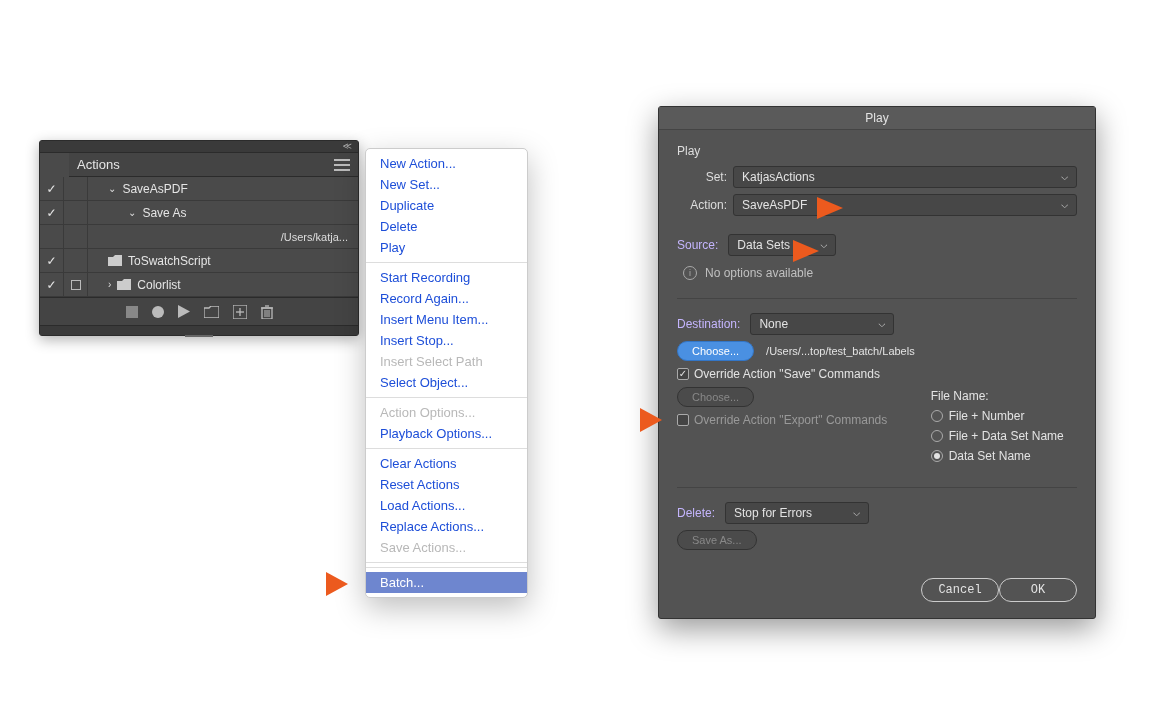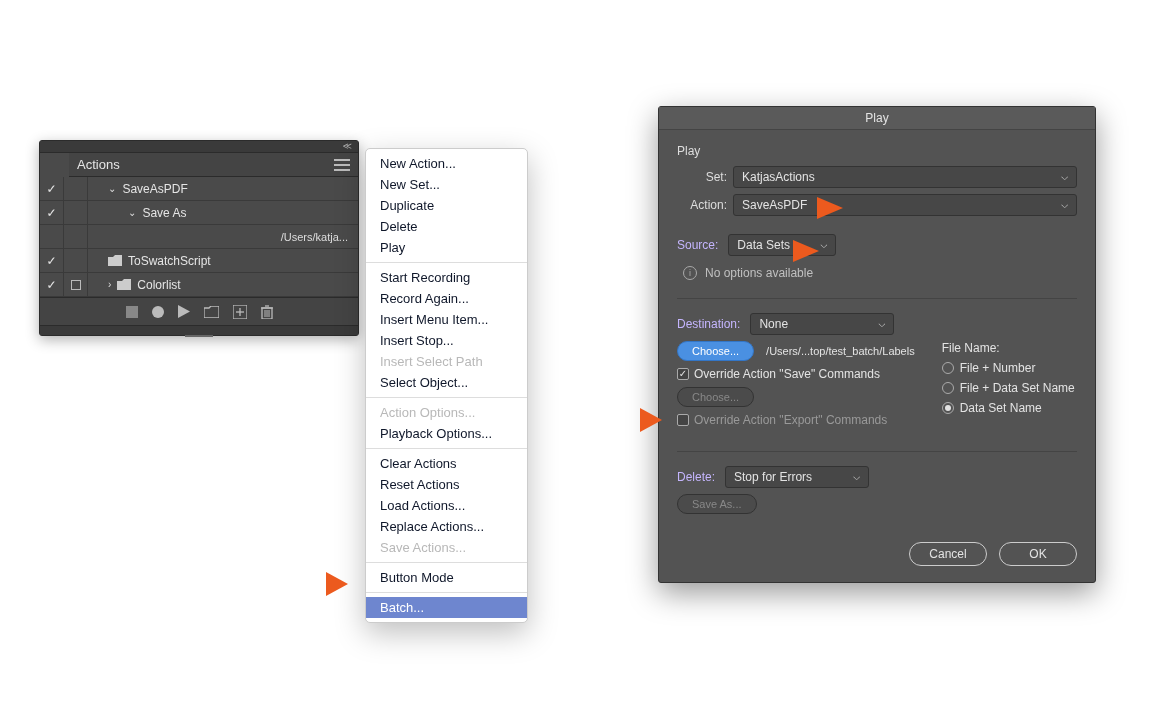--- a/index.html
+++ b/index.html
@@ -92,21 +92,21 @@
       left: 365px;
       top: 148px;
       width: 163px;
       background: #fff;
       border: 1px solid #ccc;
       border-radius: 5px;
       box-shadow: 0 10px 30px rgba(0,0,0,0.25);
       padding: 4px 0;
       font-size: 13px;
     }
-    .ctx-item { padding: 3px 14px; color:#0f172a; }
+    .ctx-item { padding: 3px 14px; color:#1d4ed8; }
     .ctx-item-hover { background:#6e86cf; color:#fff; }
     .ctx-disabled { color:#b8b8b8; }
     .ctx-sep { height:1px; background:#ddd; margin:4px 0; }
 
     
     .batch {
       position:absolute;
       left: 658px;
       top: 106px;
       width: 438px;
@@ -150,27 +150,27 @@
       padding: 0 14px; border-radius:10px; font-size:11px;
       border:1px solid #333;
     }
     .pill-accent { background:#4a90e2; color:#fff; border-color:#3376c7; }
     .pill-disabled { background:#4b4b4b; color:#888; }
     .path-txt { color:#e3e3e3; font-size:11px; margin-left:6px; }
     .chk { width:12px; height:12px; border:1px solid #aaa; border-radius:2px; display:inline-flex; align-items:center; justify-content:center; margin-right:5px; background:#444; flex-shrink:0; }
     .chk.checked::after { content:"✓"; font-size:10px; color:#e3e3e3; line-height:1; }
     .chkrow { display:flex; align-items:center; margin:6px 0; font-size:12px; color:#e3e3e3; }
     .chkrow.dim { color:#999; }
-    .dest-cols { display:flex; gap:27px; }
+    .dest-cols { display:flex; gap:16px; }
     .dest-left { flex:1; }
     .dest-right { width:160px; }
     .radio { width:12px; height:12px; border:1px solid #aaa; border-radius:50%; display:inline-flex; align-items:center; justify-content:center; margin-right:6px; flex-shrink:0; }
     .radio.selected::after { content:""; width:6px; height:6px; background:#e3e3e3; border-radius:50%; }
     .radiorow { display:flex; align-items:center; margin:6px 0; font-size:12px; color:#e3e3e3; }
-    .btn-row { display:flex; justify-content:flex-end; gap:12px; padding-top:10px; }
+    .btn-row { display:flex; justify-content:flex-end; gap:0; padding-top:10px;font-family:Liberation Mono, monospace; }
     .dlg-btn {
       width:78px; height:24px; border-radius:12px; border:1px solid #ccc;
       background:#535353; color:#e3e3e3; display:flex; align-items:center; justify-content:center;
       font-size:12px;
     }
 
     
     .arrow-callout {
       position:absolute;
       width:0; height:0;
@@ -329,21 +329,20 @@
   <div class="ctx-item">Playback Options...</div>
   <div class="ctx-sep"></div>
 
   <div class="ctx-item">Clear Actions</div>
   <div class="ctx-item">Reset Actions</div>
   <div class="ctx-item">Load Actions...</div>
   <div class="ctx-item">Replace Actions...</div>
   <div class="ctx-item ctx-disabled">Save Actions...</div>
   <div class="ctx-sep"></div>
 
-  <div class="ctx-item">Button Mode</div>
   <div class="ctx-sep"></div>
 
   <div class="ctx-item ctx-item-hover">Batch...</div>
 </div>
 
 <div class="batch">
   <div class="batch-title">Play</div>
   <div class="batch-body">
 
     <div class="section">
@@ -399,21 +398,21 @@
           </div>
           <div class="frow">
             <span class="pill-btn pill-disabled">Choose...</span>
           </div>
           <div class="chkrow dim">
             <span class="chk"></span>
             <span>Override Action "Export" Commands</span>
           </div>
         </div>
         <div class="dest-right">
-          <div style="margin-bottom:4px;">File Name:</div>
+          <div style="margin-bottom:4px;margin-top:48px;">File Name:</div>
           <div class="radiorow">
             <span class="radio"></span>
             <span>File + Number</span>
           </div>
           <div class="radiorow">
             <span class="radio"></span>
             <span>File + Data Set Name</span>
           </div>
           <div class="radiorow">
             <span class="radio selected"></span>

